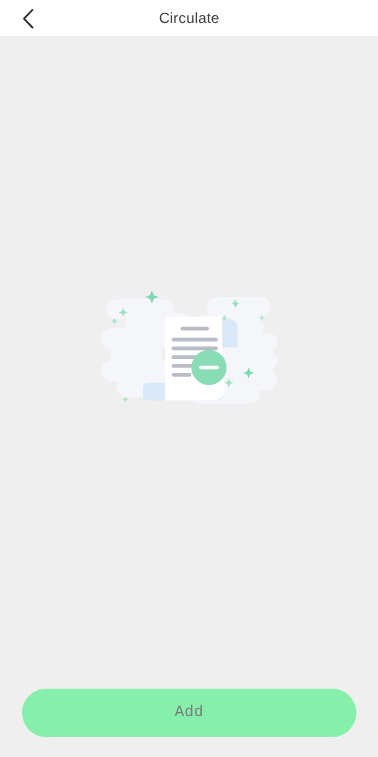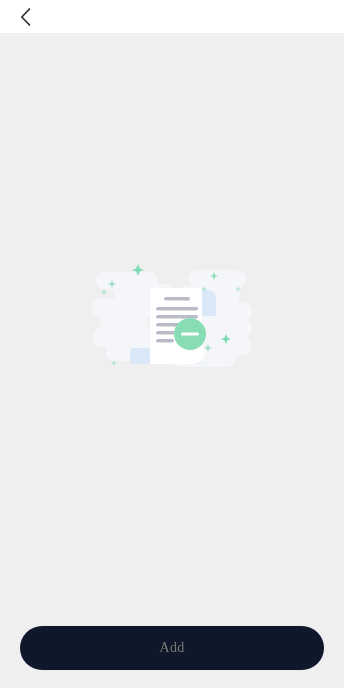--- a/index.html
+++ b/index.html
@@ -83,44 +83,45 @@
   .footer {
     flex: 0 0 auto;
     padding: 0 20px 18px 20px;
     background: #efefef;
   }
   .add-button {
     width: 100%;
     height: 44px;
     border: none;
     border-radius: 22px;
-    background: #0f172a;
+    background: #86efac;
     color: #7a7a7a;
     font-size: 14px;
-    font-family: Liberation Serif, serif;
+    font-family: Liberation Mono, monospace;
     letter-spacing: 0.3px;
     cursor: pointer;
     display: flex;
     align-items: center;
     justify-content: center;
   }
 </style>
 </head>
 <body>
 
 <div class="phone">
 
   <div class="nav-bar">
     <div class="back-button">
       <span>
         <svg width="13" height="20" viewBox="0 0 13 20" fill="none">
           <path d="M10.5 2 L2.8 10 L10.5 18" stroke="#2e2e2e" stroke-width="1.7" stroke-linecap="round" stroke-linejoin="round"></path>
         </svg>
       </span>
     </div>
+    <div class="nav-title">Circulate</div>
   </div>
 
   <div class="content">
     <div class="empty-state">
 
       <svg class="illustration" width="160" height="120" viewBox="0 0 160 120">
 
         <g fill="#f5f6fa">
           <rect x="4" y="16" width="62" height="18" rx="9"></rect>
           <rect x="22" y="28" width="60" height="18" rx="9"></rect>

